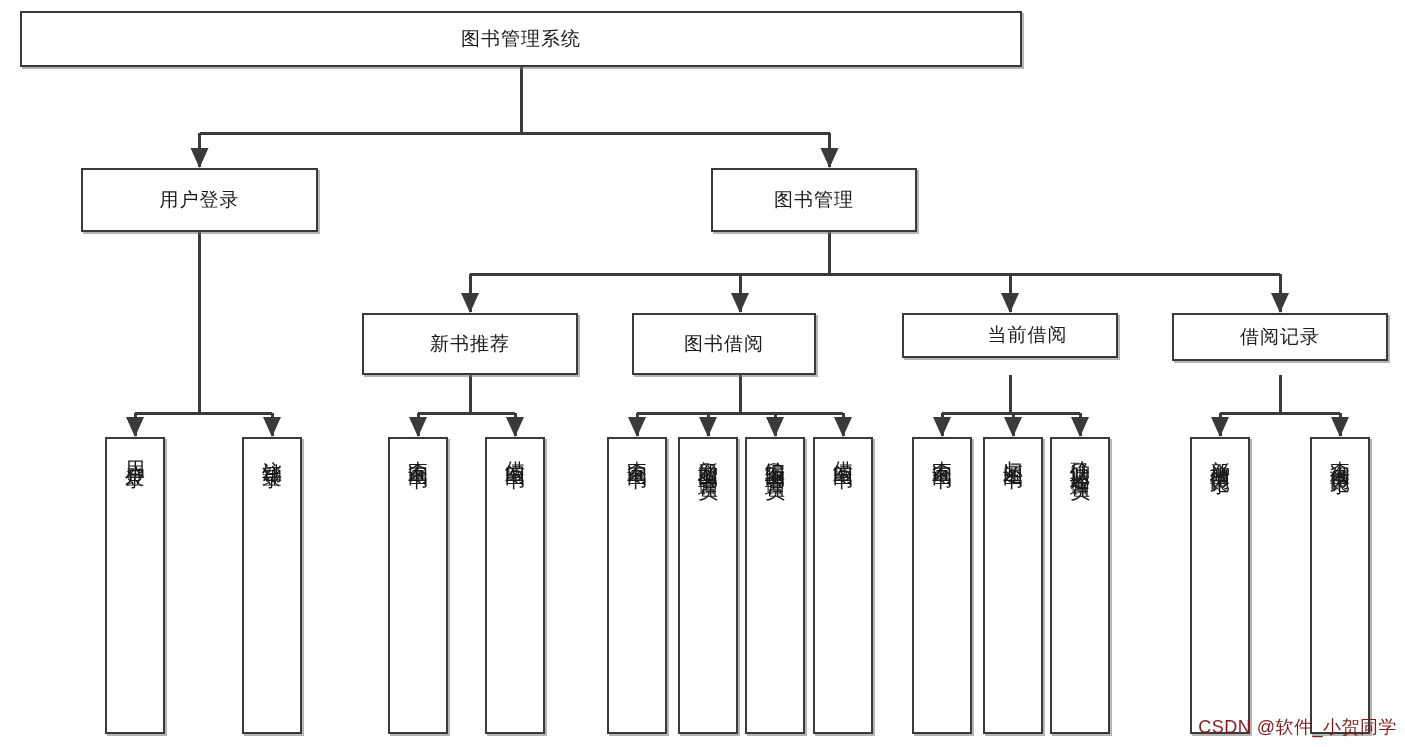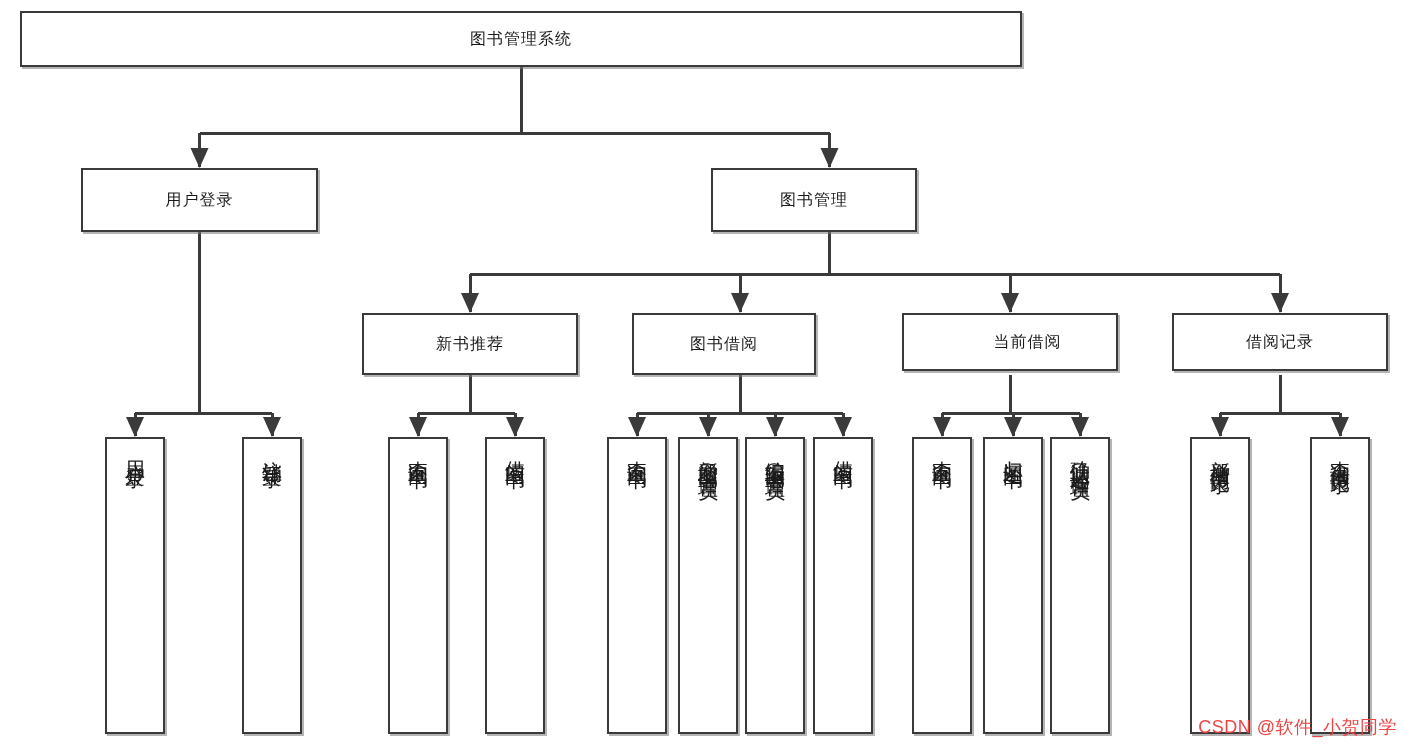--- a/index.html
+++ b/index.html
@@ -29,21 +29,21 @@
     box-sizing: border-box;
     background: #ffffff;
     border: 2px solid #3a3a3a;
     box-shadow: 2px 2px 0 rgba(120,120,120,0.55);
     display: flex;
     align-items: center;
     justify-content: center;
     color: #1a1a1a;
   }
   .node-h .label {
-    font-size: 16px;
+    font-size: 19px;
     letter-spacing: 1px;
     line-height: 1.1;
     white-space: nowrap;
   }
   .node-v {
     align-items: flex-start;
     justify-content: center;
     padding-top: 6px;
   }
   .node-v .label {
@@ -53,21 +53,21 @@
     letter-spacing: 3px;
     line-height: 1.05;
     white-space: nowrap;
     text-align: center;
   }
   #watermark {
     position: absolute;
     right: 8px;
     bottom: 8px;
     font-size: 18px;
-    color: #ef4444;
+    color: #7f1d1d;
     letter-spacing: 0.5px;
     white-space: nowrap;
     pointer-events: none;
   }
 </style>
 </head>
 <body>
 
 <div id="stage">
   <svg id="wires" viewBox="0 0 1405 747" width="1405" height="747" xmlns="http://www.w3.org/2000/svg">
@@ -133,24 +133,24 @@
       </div>
       <div class="node node-h" style="left: 711px; top: 168px; width: 206px; height: 64px;">
         <span class="label">图书管理</span>
       </div>
       <div class="node node-h" style="left: 362px; top: 313px; width: 216px; height: 62px;">
         <span class="label">新书推荐</span>
       </div>
       <div class="node node-h" style="left: 632px; top: 313px; width: 184px; height: 62px;">
         <span class="label">图书借阅</span>
       </div>
-      <div class="node node-h" style="left: 902px; top: 313px; width: 216px; height: 58px; padding-left: 35px;">
+      <div class="node node-h" style="left: 902px; top: 313px; width: 216px; height: 45px; padding-left: 35px;">
         <span class="label">当前借阅</span>
       </div>
-      <div class="node node-h" style="left: 1172px; top: 313px; width: 216px; height: 58px;">
+      <div class="node node-h" style="left: 1172px; top: 313px; width: 216px; height: 48px;">
         <span class="label">借阅记录</span>
       </div>
       <div class="node node-v" style="left: 105px; top: 437px; width: 60px; height: 297px;">
         <span class="label">用户登录</span>
       </div>
       <div class="node node-v" style="left: 242px; top: 437px; width: 60px; height: 297px;">
         <span class="label">注销登录</span>
       </div>
       <div class="node node-v" style="left: 388px; top: 437px; width: 60px; height: 297px;">
         <span class="label">查询图书</span>

